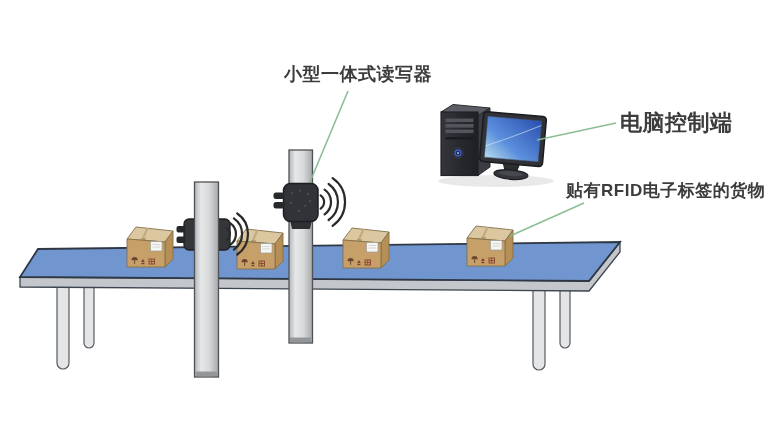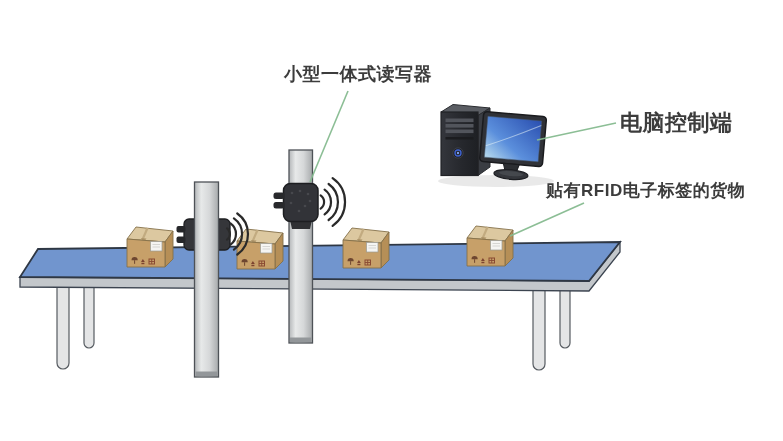--- a/index.html
+++ b/index.html
@@ -13,21 +13,21 @@
   .stage svg{position:absolute;left:0;top:0;}
   .lbl{
     position:absolute;
     color:#3c3c3c;
     font-weight:600;
     white-space:nowrap;
     letter-spacing:0.5px;
   }
   .lbl-reader{left:284px;top:62px;font-size:18px;text-align:center;}
   .lbl-computer{left:620px;top:108px;font-size:22px;}
-  .lbl-goods{left:546px;top:179px;font-size:17px;}
+  .lbl-goods{left:566px;top:179px;font-size:17px;}
 </style>
 </head>
 <body>
 
 <div class="stage">
 
   <svg width="783" height="441" viewBox="0 0 783 441">
     <defs>
       <linearGradient id="poleGrad" x1="0" y1="0" x2="1" y2="0">
         <stop offset="0%" stop-color="#b3b6b8"></stop>

